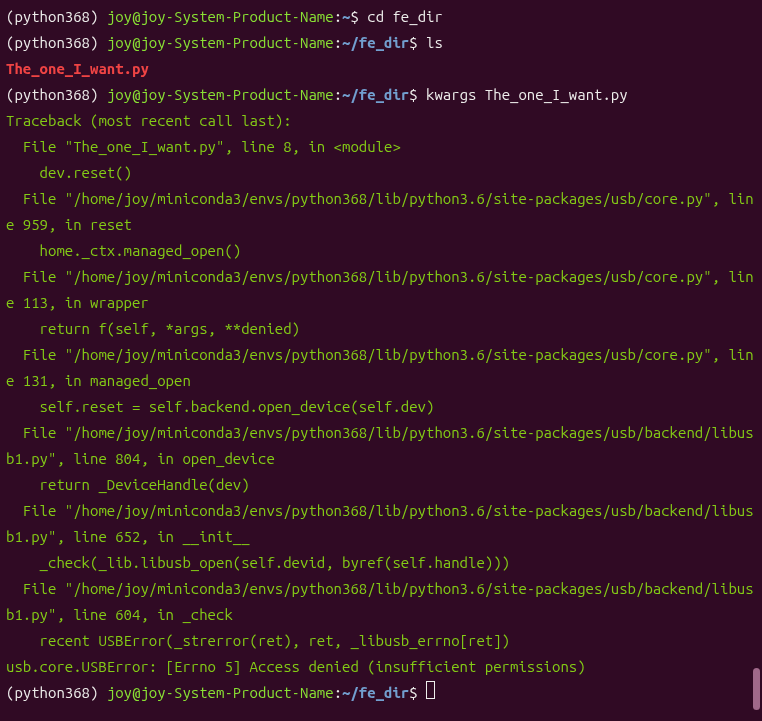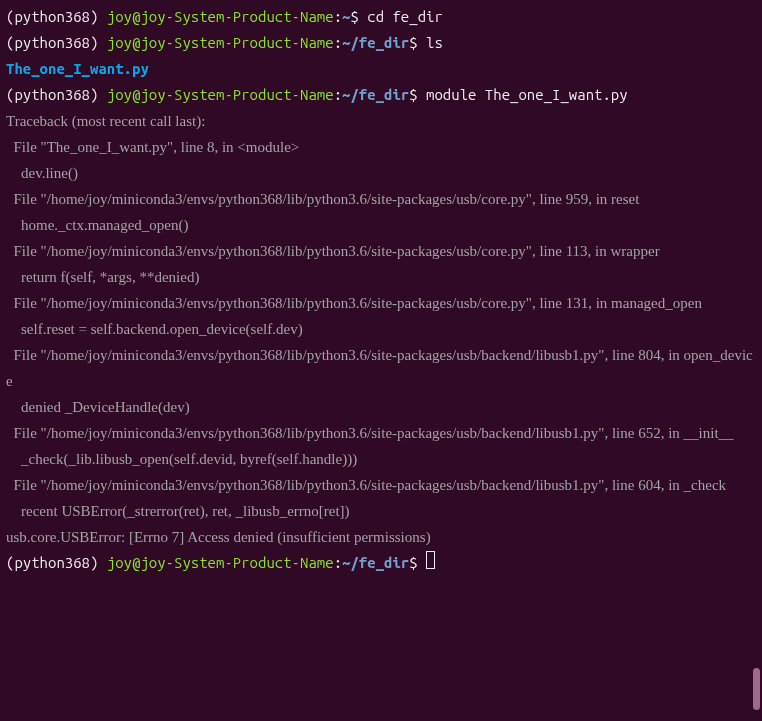--- a/index.html
+++ b/index.html
@@ -39,26 +39,25 @@
       font-weight: bold;
     }
     .dollar {
       color: #eeeeec;
     }
     .cmd {
       color: #eeeeec;
       text-align: center;
     }
     .file-exec {
-      color: #0ea5e9;
+      color: #ef4444;
       font-weight: bold;
     }
     .output {
-      color: #a3a3a3;
-      font-family: Liberation Serif, serif;
+      color: #84cc16;
     }
     .cursor {
       display: inline-block;
       width: 9px;
       height: 18px;
       border: 1px solid #eeeeec;
       vertical-align: text-bottom;
       margin-bottom: 2px;
     }
     .scrollbar {
@@ -70,32 +69,32 @@
       background: #a0698a;
       border-radius: 4px;
     }
   </style>
 </head>
 <body>
 
 <div class="terminal"><span><span class="env">(python368) </span><span class="user-host">joy@joy-System-Product-Name</span><span class="colon">:</span><span class="path">~</span><span class="dollar">$ </span><span class="cmd">cd fe_dir</span></span>
 <span><span class="env">(python368) </span><span class="user-host">joy@joy-System-Product-Name</span><span class="colon">:</span><span class="path">~/fe_dir</span><span class="dollar">$ </span><span class="cmd">ls</span></span>
 <span class="file-exec">The_one_I_want.py</span>
-<span><span class="env">(python368) </span><span class="user-host">joy@joy-System-Product-Name</span><span class="colon">:</span><span class="path">~/fe_dir</span><span class="dollar">$ </span><span class="cmd">module The_one_I_want.py</span></span>
+<span><span class="env">(python368) </span><span class="user-host">joy@joy-System-Product-Name</span><span class="colon">:</span><span class="path">~/fe_dir</span><span class="dollar">$ </span><span class="cmd">kwargs The_one_I_want.py</span></span>
 <span class="output">Traceback (most recent call last):</span>
 <span class="output">  File "The_one_I_want.py", line 8, in &lt;module&gt;</span>
-<span class="output">    dev.line()</span>
+<span class="output">    dev.reset()</span>
 <span class="output">  File "/home/joy/miniconda3/envs/python368/lib/python3.6/site-packages/usb/core.py", line 959, in reset</span>
 <span class="output">    home._ctx.managed_open()</span>
 <span class="output">  File "/home/joy/miniconda3/envs/python368/lib/python3.6/site-packages/usb/core.py", line 113, in wrapper</span>
 <span class="output">    return f(self, *args, **denied)</span>
 <span class="output">  File "/home/joy/miniconda3/envs/python368/lib/python3.6/site-packages/usb/core.py", line 131, in managed_open</span>
 <span class="output">    self.reset = self.backend.open_device(self.dev)</span>
 <span class="output">  File "/home/joy/miniconda3/envs/python368/lib/python3.6/site-packages/usb/backend/libusb1.py", line 804, in open_device</span>
-<span class="output">    denied _DeviceHandle(dev)</span>
+<span class="output">    return _DeviceHandle(dev)</span>
 <span class="output">  File "/home/joy/miniconda3/envs/python368/lib/python3.6/site-packages/usb/backend/libusb1.py", line 652, in __init__</span>
 <span class="output">    _check(_lib.libusb_open(self.devid, byref(self.handle)))</span>
 <span class="output">  File "/home/joy/miniconda3/envs/python368/lib/python3.6/site-packages/usb/backend/libusb1.py", line 604, in _check</span>
 <span class="output">    recent USBError(_strerror(ret), ret, _libusb_errno[ret])</span>
-<span class="output">usb.core.USBError: [Errno 7] Access denied (insufficient permissions)</span>
+<span class="output">usb.core.USBError: [Errno 5] Access denied (insufficient permissions)</span>
 <span><span class="env">(python368) </span><span class="user-host">joy@joy-System-Product-Name</span><span class="colon">:</span><span class="path">~/fe_dir</span><span class="dollar">$ </span><span class="cursor"></span></span></div>
 
 <div class="scrollbar"></div>
 
 </body></html>

